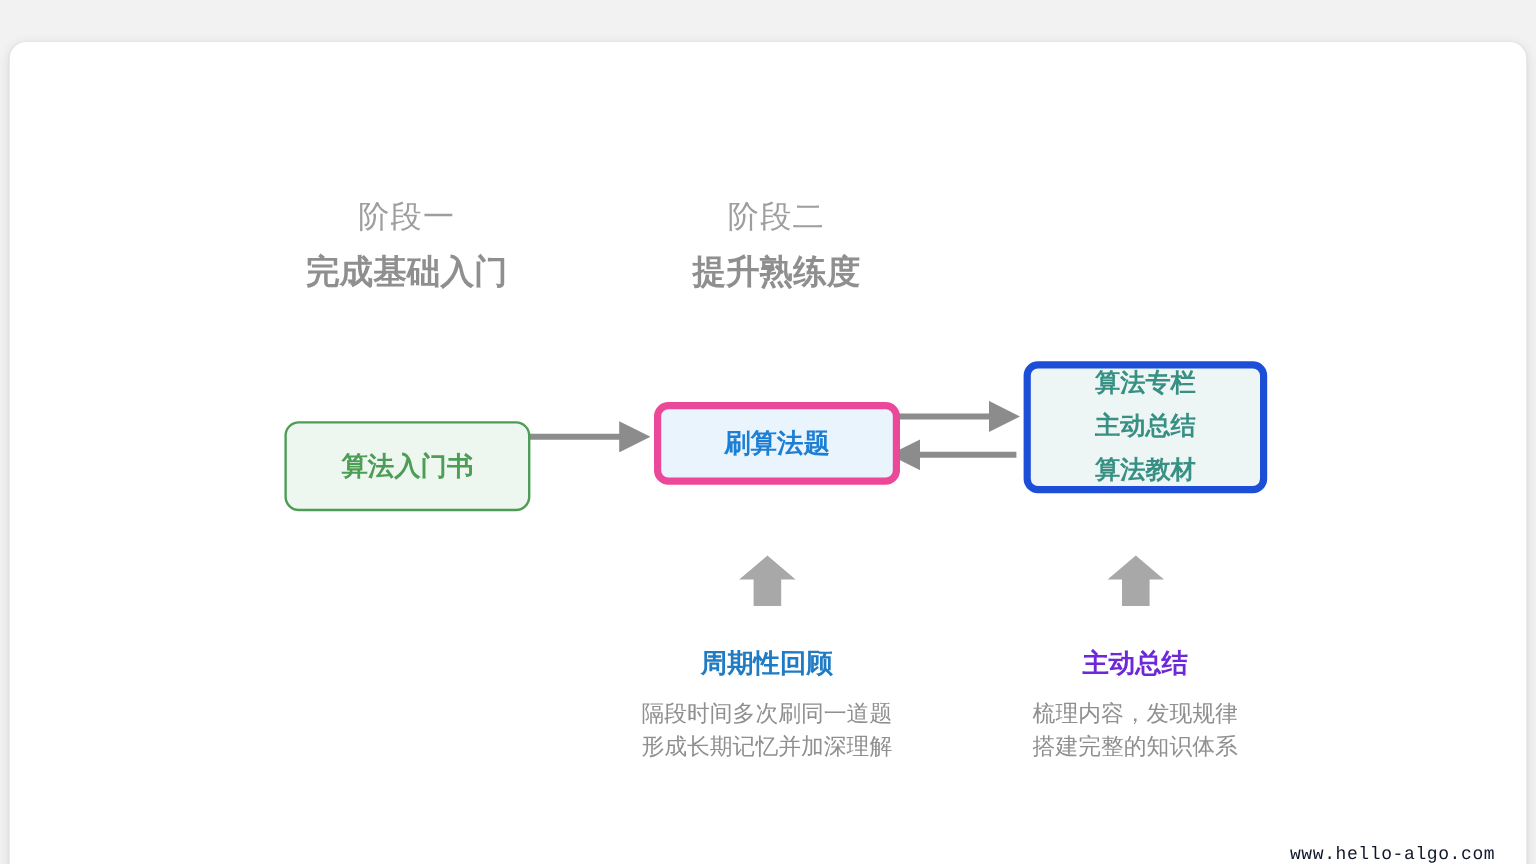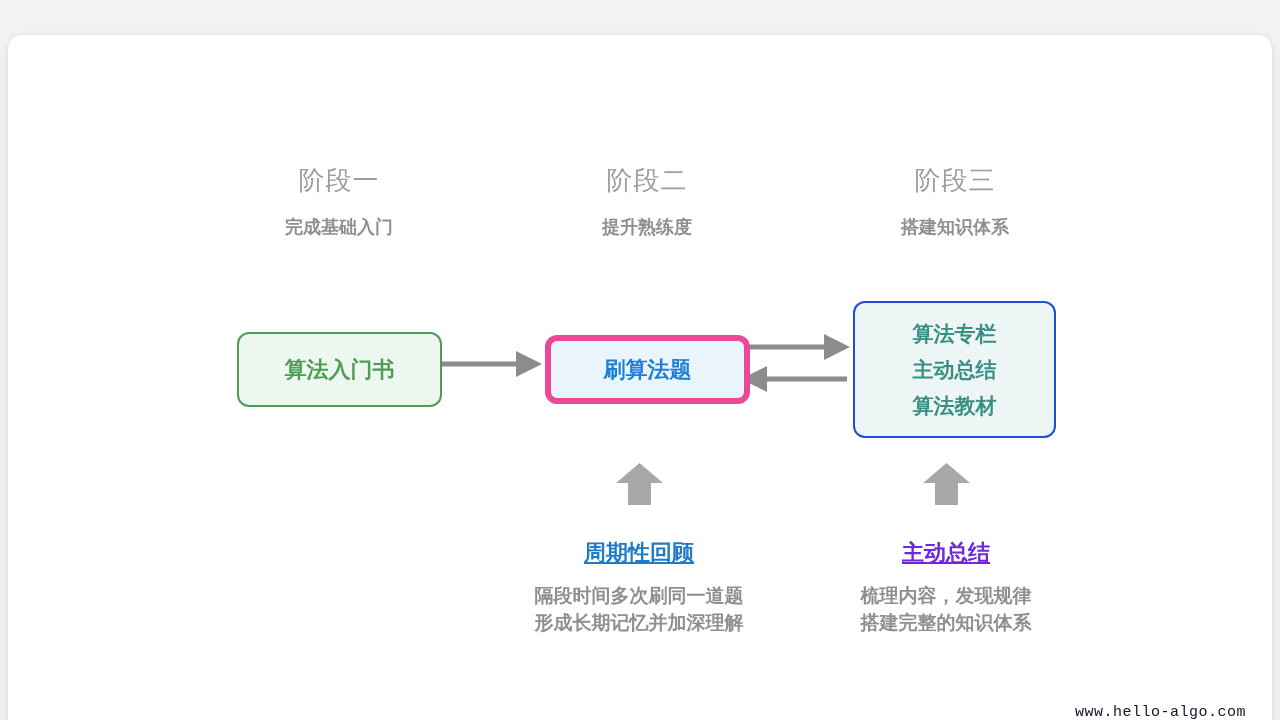--- a/index.html
+++ b/index.html
@@ -34,61 +34,61 @@
   }
   .stage-title {
     font-size: 26px;
     color: #9e9e9e;
     font-weight: 400;
     letter-spacing: 1px;
     line-height: 34px;
     white-space: nowrap;
   }
   .stage-sub {
-    font-size: 18px;
+    font-size: 28px;
     color: #8f8f8f;
     font-weight: bold;
     line-height: 30px;
     margin-top: 15px;
     white-space: nowrap;
   }
 
   
   .node {
     position: absolute;
     box-sizing: border-box;
     border-radius: 12px;
     display: flex;
     align-items: center;
     justify-content: center;
     flex-direction: column;
     font-weight: bold;
     text-align: center;
   }
   #node-book {
-    left: 229px; top: 297px;
+    left: 229px; top: 316px;
     width: 205px; height: 75px;
     background: #eef7ef;
     border: 2px solid #4e9d57;
     color: #4e9d57;
     font-size: 22px;
   }
   #node-practice {
     left: 537px; top: 300px;
     width: 205px; height: 69px;
     background: #e9f4fd;
     border: 6px solid #ec4899;
     color: #1c7fd4;
     font-size: 22px;
   }
   #node-knowledge {
     left: 845px; top: 266px;
-    width: 203px; height: 137px;
+    width: 203px; height: 110px;
     background: #edf6f4;
-    border: 2px solid #1d4ed8;
+    border: 6px solid #1d4ed8;
     color: #389084;
     font-size: 21px;
     line-height: 36px;
   }
   .node-line { display: block; }
 
   
   #arrows {
     position: absolute;
     left: 0; top: 0;
@@ -100,31 +100,29 @@
   .note {
     position: absolute;
     width: 300px;
     text-align: center;
   }
   .note-title {
     font-size: 22px;
     font-weight: bold;
     line-height: 30px;
     white-space: nowrap;
-    text-decoration: underline;
   }
   .note-title.blue { color: #1f7bc4; }
   .note-title.teal { color: #6d28d9; }
   .note-desc {
     margin-top: 14px;
     font-size: 19px;
     color: #8f8f8f;
     line-height: 27px;
     white-space: nowrap;
-    font-weight: bold;
   }
 
   
   #watermark {
     position: absolute;
     right: 26px;
     bottom: 18px;
     font-family: "Liberation Mono", "DejaVu Sans Mono", monospace;
     font-size: 15px;
     color: #0f172a;
@@ -136,24 +134,20 @@
 
 <div id="canvas">
 
   <div class="stage-head" style="left:201px; top:128px;">
     <div class="stage-title">阶段一</div>
     <div class="stage-sub">完成基础入门</div>
   </div>
   <div class="stage-head" style="left:509px; top:128px;">
     <div class="stage-title">阶段二</div>
     <div class="stage-sub">提升熟练度</div>
-  </div>
-  <div class="stage-head" style="left:817px; top:128px;">
-    <div class="stage-title">阶段三</div>
-    <div class="stage-sub">搭建知识体系</div>
   </div>
 
   <svg id="arrows" viewBox="0 0 1264 704" width="1264" height="704">
     <defs>
       <marker id="head-r" markerWidth="5.2" markerHeight="5.2" refX="2.0" refY="2.6" orient="auto" markerUnits="strokeWidth">
         <path d="M0,0 L5.2,2.6 L0,5.2 z" fill="#8c8c8c"></path>
       </marker>
       <marker id="head-l" markerWidth="5.2" markerHeight="5.2" refX="2.0" refY="2.6" orient="auto" markerUnits="strokeWidth">
         <path d="M0,0 L5.2,2.6 L0,5.2 z" fill="#8c8c8c"></path>
       </marker>

